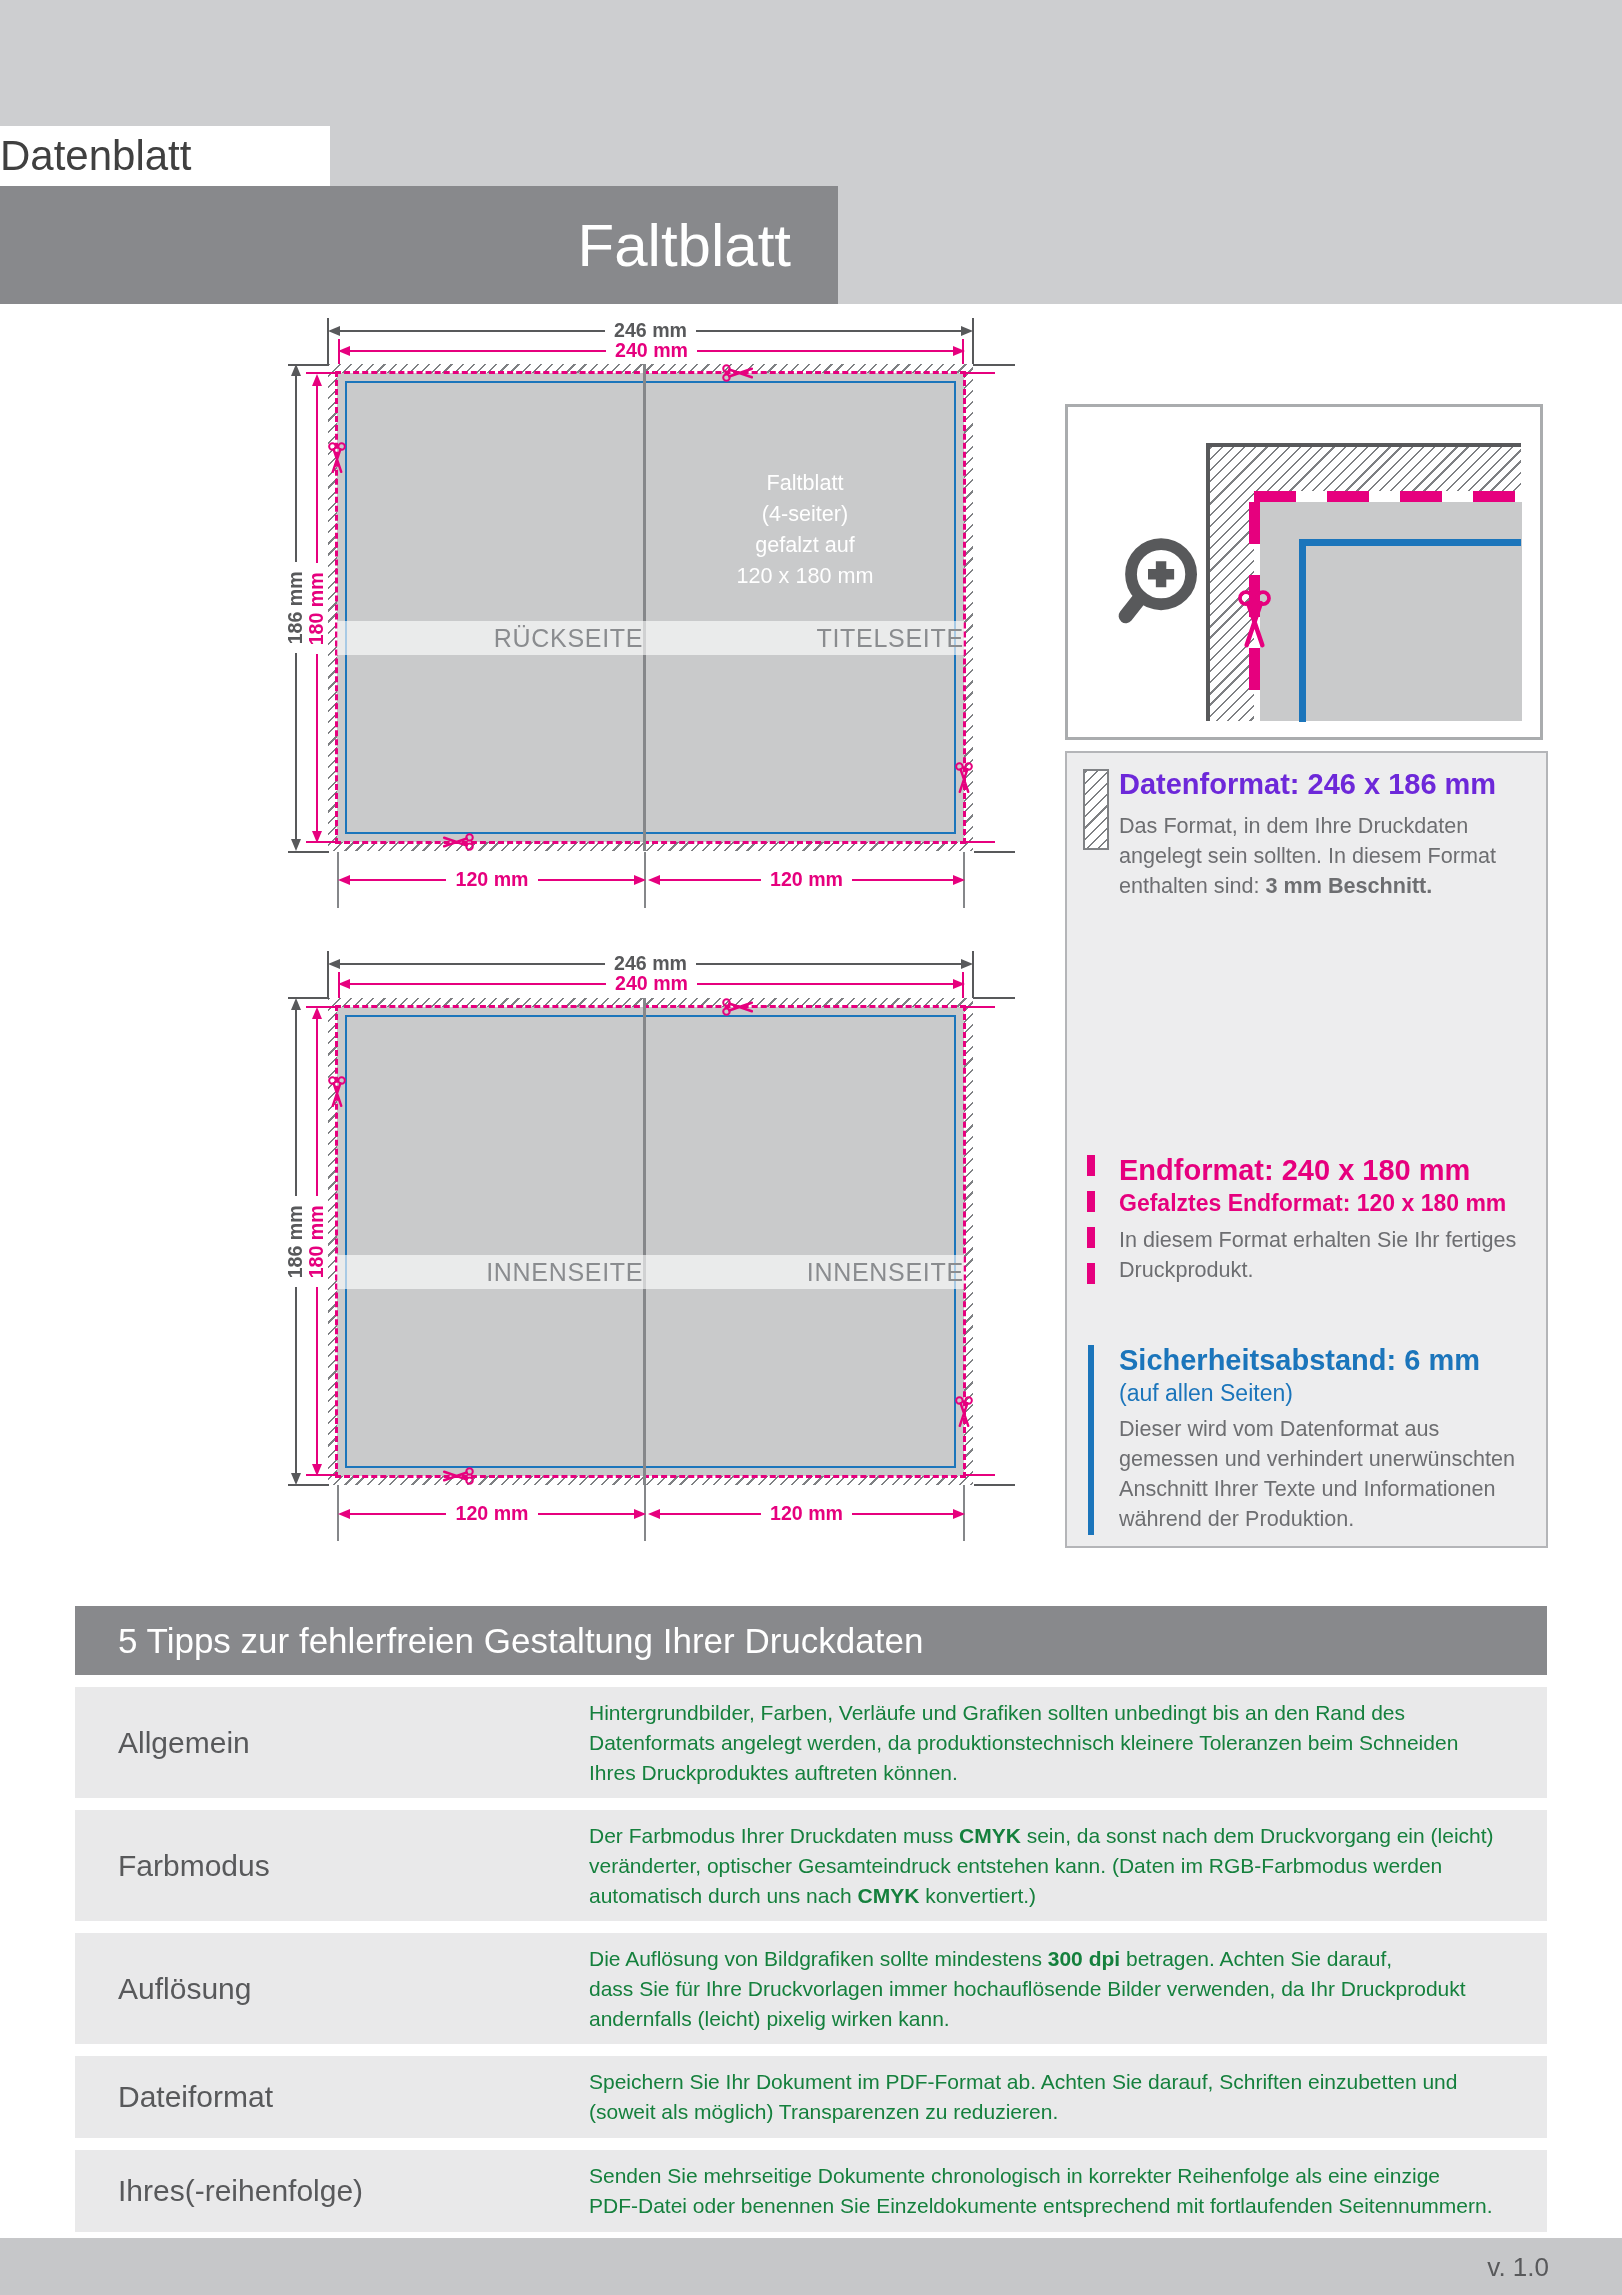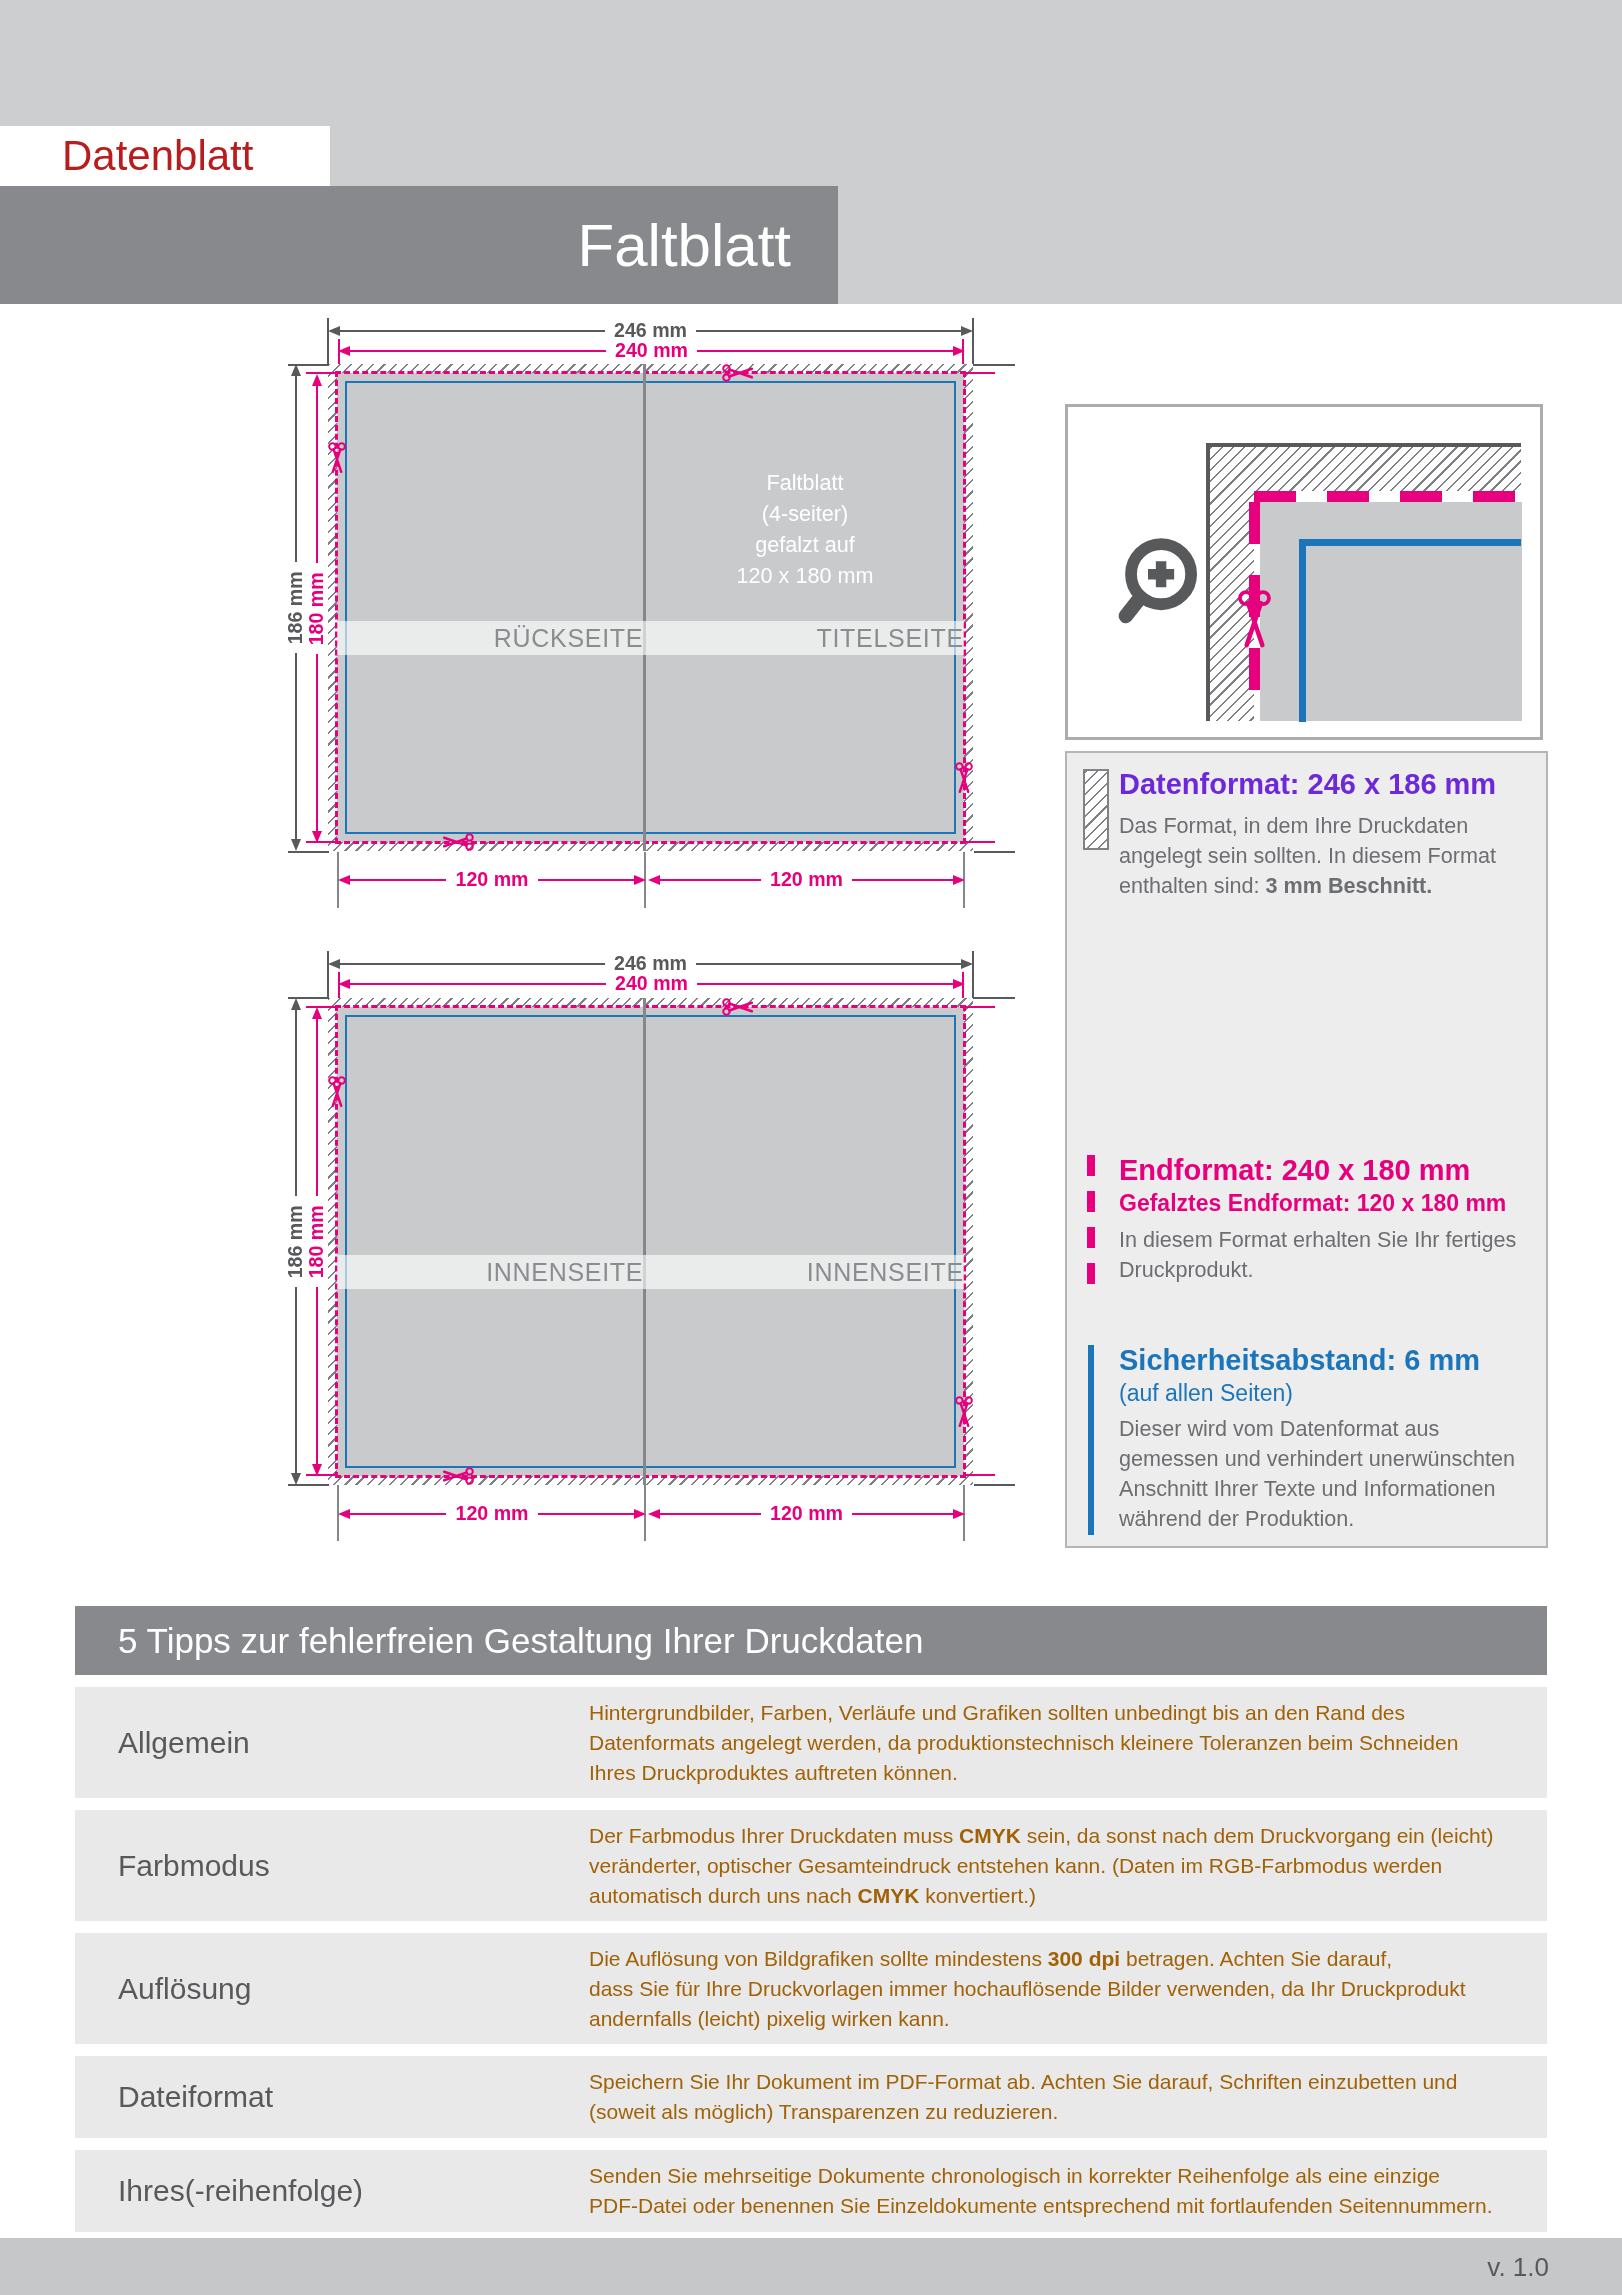--- a/index.html
+++ b/index.html
@@ -2,21 +2,21 @@
 <html style="font-size:10.5px"><head>
 <meta charset="utf-8">
 <style>
   html,body{margin:0;padding:0;background:#fff;}
   #page{position:relative;width:1623px;height:2295px;background:#fff;overflow:hidden;
         font-family:"Liberation Sans",sans-serif;}
   
   .topband{position:absolute;left:0;top:0;width:1623px;height:304px;background:#cdced0;}
   .titlebox{position:absolute;left:0;top:126px;width:330px;height:60px;background:#fff;
             display:flex;align-items:center;}
-  .titlebox span{font-size:42px;color:#b91c1c;padding-left:62px;}
+  .titlebox span{font-size:42px;color:#404040;}
   .banner{position:absolute;left:0;top:186px;width:838px;height:118px;background:#88898c;
           display:flex;align-items:center;justify-content:flex-end;}
   .banner span{font-size:60px;color:#fff;padding-right:47px;}
   
   .hatch{background-color:#fff;
          background-image:repeating-linear-gradient(135deg,#7e8083 0 1.6px,transparent 1.6px 7.9px);}
   
   .dim{position:absolute;display:flex;align-items:center;color:#58595b;}
   .dim.mag{color:#e6007e;}
   .dim .ln{flex:1;background:currentColor;}
@@ -51,21 +51,21 @@
   .infobox .sub{position:absolute;font-size:23px;font-weight:bold;white-space:nowrap;}
   .infobox p{position:absolute;margin:0;font-size:21.6px;line-height:30px;color:#6d6e71;}
   
   .tipshead{position:absolute;left:75px;top:1606px;width:1472px;height:69px;background:#88898c;
             display:flex;align-items:center;}
   .tipshead span{color:#fff;font-size:35px;padding-left:43px;}
   .trow{position:absolute;left:75px;width:1472px;background:#e9e9ea;}
   .trow .tlabel{position:absolute;left:43px;top:0;height:100%;display:flex;align-items:center;
                 font-size:30px;color:#58595b;}
   .trow .ttext{position:absolute;left:514px;top:0;height:100%;display:flex;align-items:center;
-               font-size:21px;line-height:30px;color:#a16207;}
+               font-size:21px;line-height:30px;color:#15803d;}
   .footer{position:absolute;left:0;top:2238px;width:1623px;height:58px;background:#c6c7c9;
           display:flex;align-items:center;justify-content:flex-end;}
   .footer span{font-size:26px;color:#58595b;padding-right:74px;}
 </style>
 </head>
 <body>
 
 <svg style="position:absolute;width:0;height:0">
   <defs>
     <g id="sciss">

